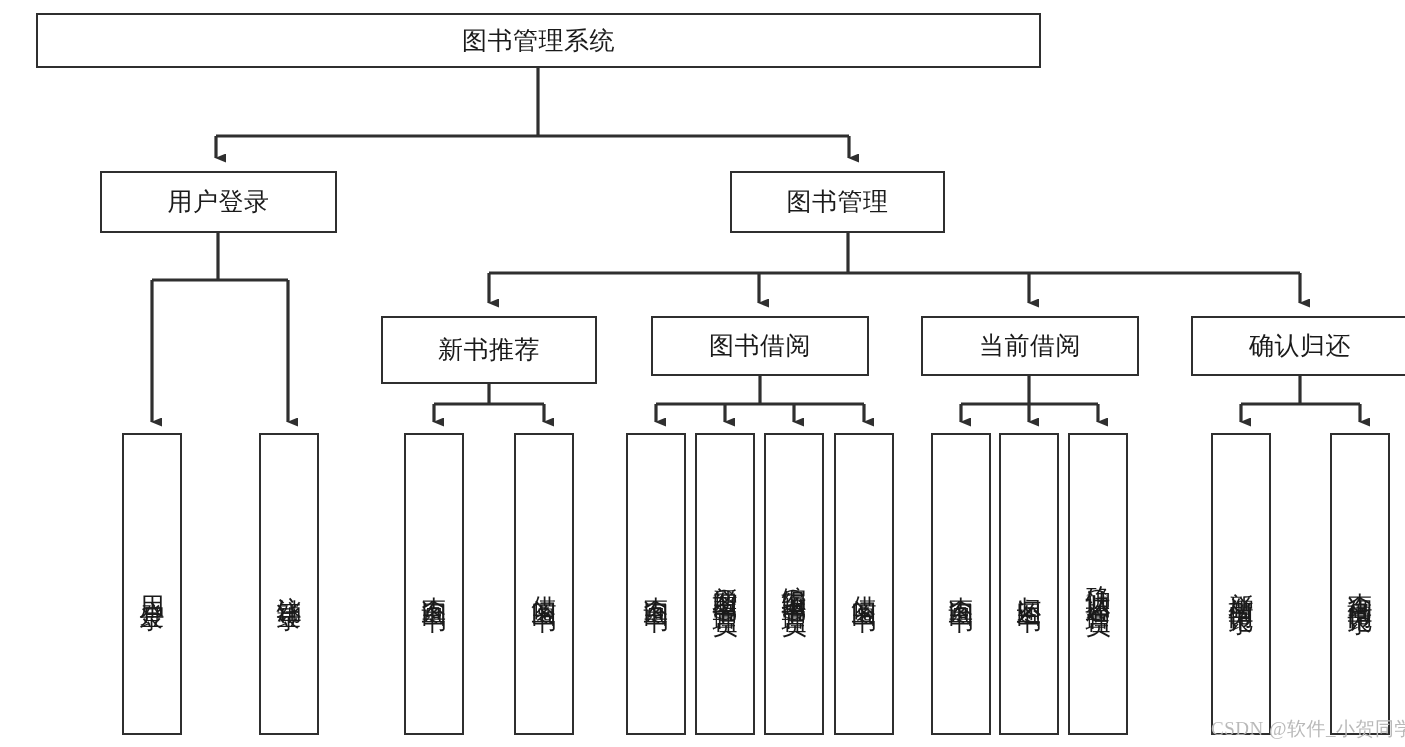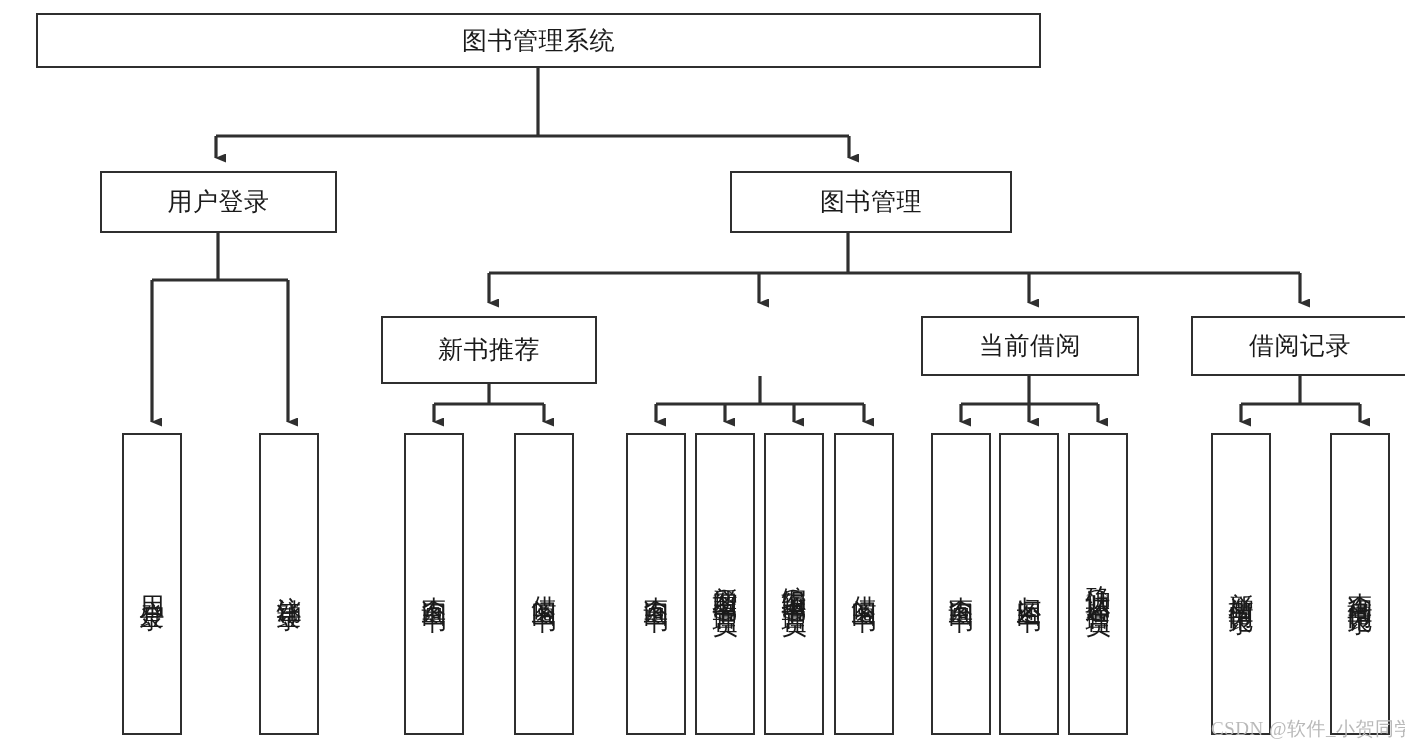--- a/index.html
+++ b/index.html
@@ -122,32 +122,35 @@
     </g>
   </svg>
 
   <div class="node root horiz" style="left:17px; top:13px; width:1005px; height:55px;">
     <span>图书管理系统</span>
   </div>
 
   <div class="node horiz" style="left:81px; top:171px; width:237px; height:62px;">
     <span>用户登录</span>
   </div>
-  <div class="node horiz" style="left:711px; top:171px; width:282px; height:62px;">
+  <div class="node horiz" style="left:711px; top:171px; width:215px; height:62px;">
     <span>图书管理</span>
   </div>
 
   <div class="node horiz" style="left:362px; top:316px; width:216px; height:68px;">
     <span>新书推荐</span>
   </div>
+  <div class="node horiz" style="left:632px; top:316px; width:218px; height:60px;">
+    <span>图书借阅</span>
+  </div>
   <div class="node horiz" style="left:902px; top:316px; width:218px; height:60px;">
     <span>当前借阅</span>
   </div>
   <div class="node horiz" style="left:1172px; top:316px; width:218px; height:60px;">
-    <span>借阅记录</span>
+    <span>确认归还</span>
   </div>
 
   <div class="node leaf" style="left:103px; top:433px; width:60px; height:302px;">
     <span class="vtext">用户登录</span>
   </div>
   <div class="node leaf" style="left:240px; top:433px; width:60px; height:302px;">
     <span class="vtext">注销登录</span>
   </div>
 
   <div class="node leaf" style="left:385px; top:433px; width:60px; height:302px;">

